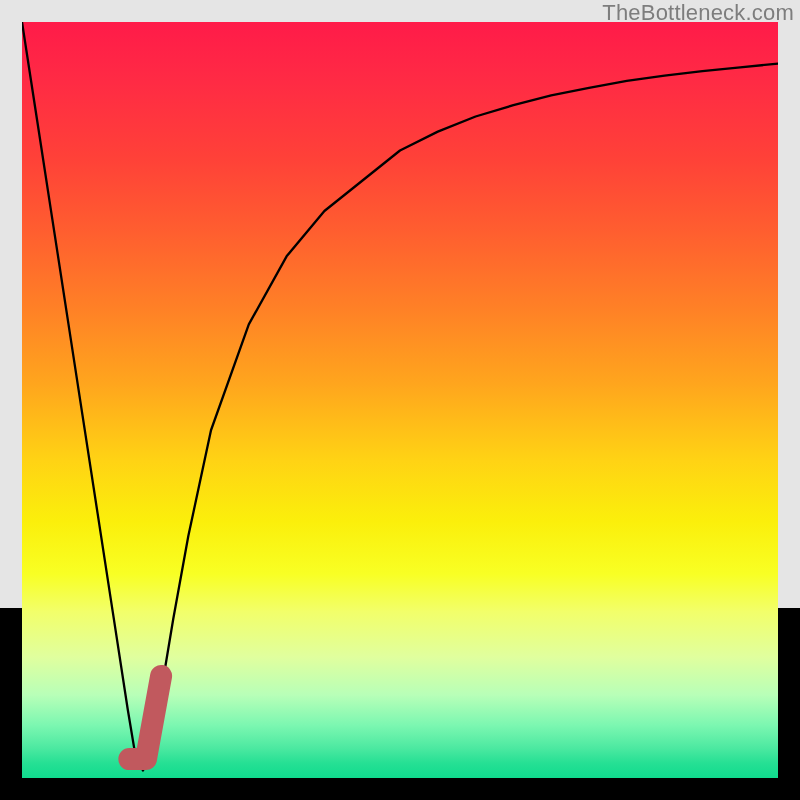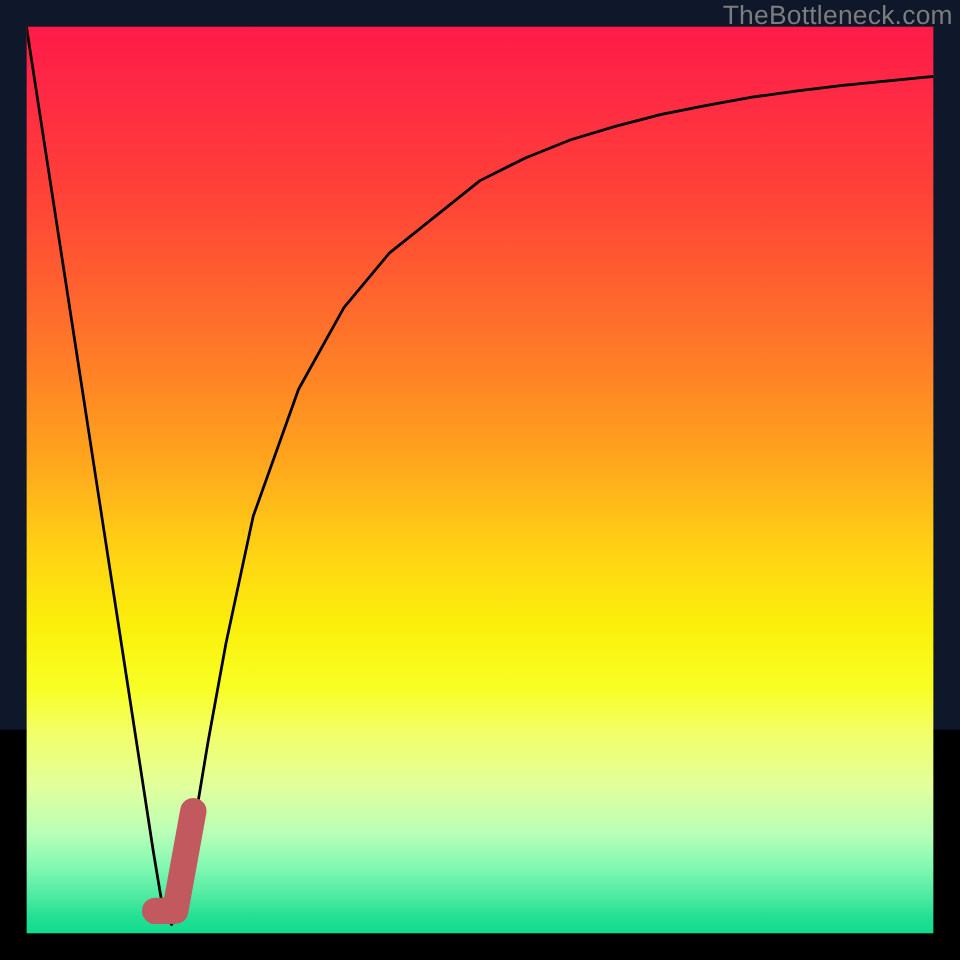--- a/index.html
+++ b/index.html
@@ -10,21 +10,21 @@
     background: #000;
     overflow: hidden;
     font-family: Arial, Helvetica, sans-serif;
   }
   .frame {
     position: absolute;
     left: 0;
     top: 0;
     width: 800px;
     height: 608px;
-    background: #0f172a;
+    background: #e5e5e5;
   }
   .plot-area {
     position: absolute;
     left: 22px;
     top: 22px;
     width: 756px;
     height: 756px;
     overflow: hidden;
   }
   .heat-gradient {

